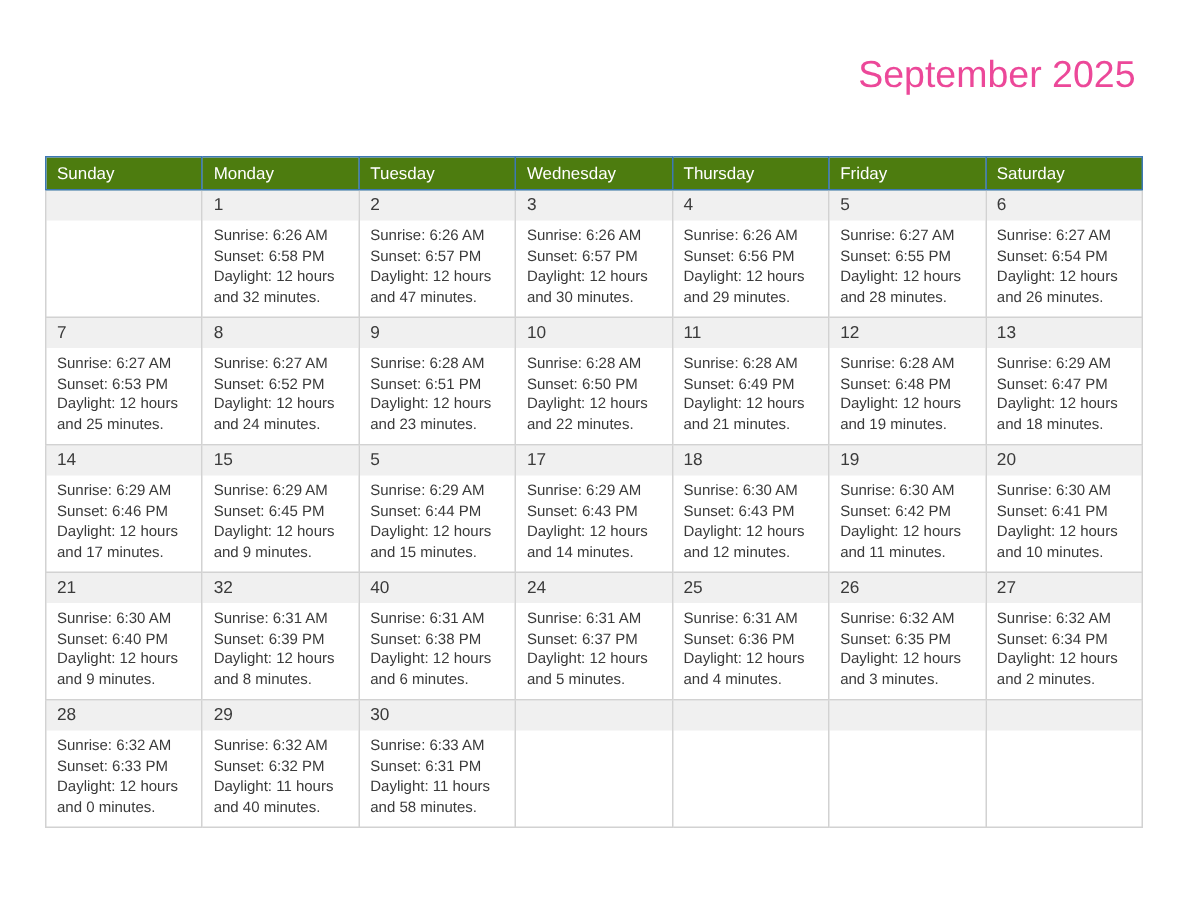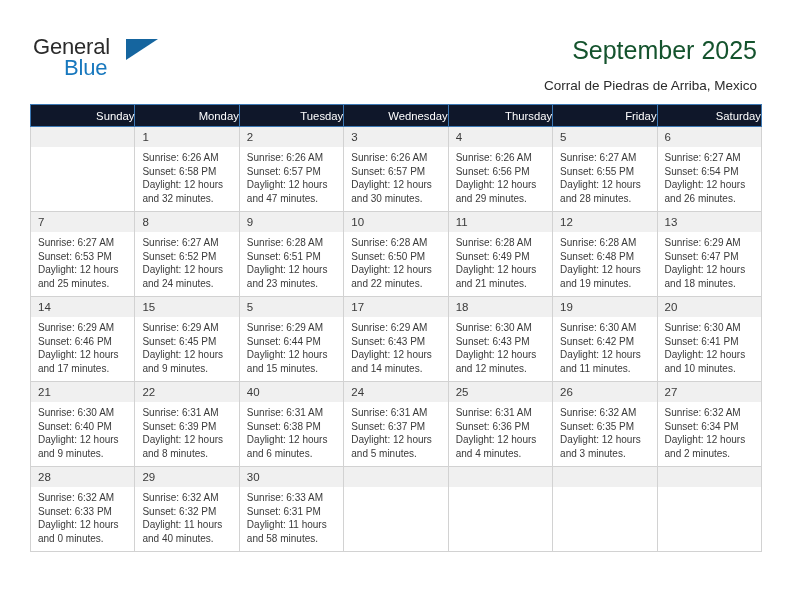--- a/index.html
+++ b/index.html
@@ -59,21 +59,21 @@
     height: 0;
     border-left: 32px solid #15659f;
     border-bottom: 21px solid transparent;
   }
 
   .title {
     position: absolute;
     right: 35px;
     top: 36px;
     font-size: 25px;
-    color: #14532d;
+    color: #ec4899;
     text-align: right;
     line-height: 28px;
     white-space: nowrap;
   }
   .subtitle {
     position: absolute;
     right: 35px;
     top: 78px;
     font-size: 13.5px;
     color: #2b2b2b;
@@ -85,25 +85,25 @@
   
   .cal {
     position: absolute;
     left: 30px;
     top: 104px;
     width: 732px;
     border-collapse: collapse;
     table-layout: fixed;
   }
   .cal th {
-    background: #0f172a;
+    background: #4d7c0f;
     color: #ffffff;
     font-size: 11.3px;
     font-weight: normal;
-    text-align: right;
+    text-align: left;
     padding: 4px 0 4px 7px;
     height: 13px;
     border: 1px solid #3c78b4;
     vertical-align: middle;
   }
   .cal td {
     border: 1px solid #d2d2d2;
     vertical-align: top;
     padding: 0;
     height: 84px;
@@ -136,28 +136,22 @@
   td.empty .daynum { background: #f0f0f0; }
   td.empty .info { visibility: hidden; }
 </style>
 </head>
 <body>
 
 <div class="page">
 
   <div class="header">
 
-    <div class="logo">
-      <span class="logo-row1">General</span>
-      <span class="logo-tri"></span>
-      <span class="logo-row2">Blue</span>
-    </div>
 
     <div class="title">September 2025</div>
-    <div class="subtitle">Corral de Piedras de Arriba, Mexico</div>
   </div>
 
   <table class="cal">
     <thead>
       <tr>
         <th>Sunday</th>
         <th>Monday</th>
         <th>Tuesday</th>
         <th>Wednesday</th>
         <th>Thursday</th>
@@ -365,21 +359,21 @@
           <td class="day-cell">
             <span class="daynum">21</span>
             <span class="info">
               <span>Sunrise: 6:30 AM</span>
               <span>Sunset: 6:40 PM</span>
               <span>Daylight: 12 hours</span>
               <span>and 9 minutes.</span>
             </span>
           </td>
           <td class="day-cell">
-            <span class="daynum">22</span>
+            <span class="daynum">32</span>
             <span class="info">
               <span>Sunrise: 6:31 AM</span>
               <span>Sunset: 6:39 PM</span>
               <span>Daylight: 12 hours</span>
               <span>and 8 minutes.</span>
             </span>
           </td>
           <td class="day-cell">
             <span class="daynum">40</span>
             <span class="info">

